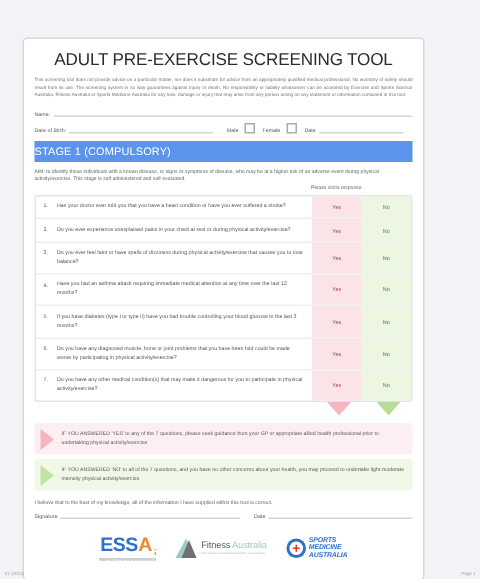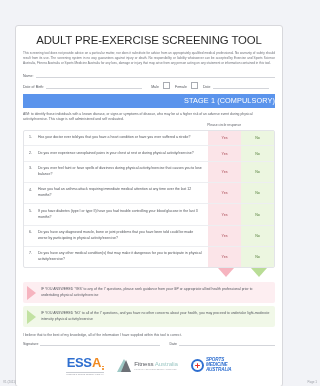--- a/index.html
+++ b/index.html
@@ -57,21 +57,21 @@
     border:0.5px solid #a9acb3;
     background:#fff;
     margin:0 5px 0 2px;
     flex:0 0 auto;
   }
   .spacer8{width:9px;flex:0 0 auto;}
   
   .stage-banner{
     background:#5b94ec;
     color:#ffffff;
-    text-align:right;
+    text-align:left;
     font-size:7.3px;
     letter-spacing:0.1px;
     padding:2.2px 0 2.6px 0;
     margin:2px 0 4px 0;
   }
   .aim{
     font-size:3.35px;
     line-height:1.62;
     color:#5e6168;
     margin-bottom:1px;
@@ -178,21 +178,21 @@
   }
   
   .logos{
     display:flex;
     align-items:center;
     justify-content:center;
     gap:13px;
     margin-top:10px;
   }
   .logo-essa{
-    display:flex;flex-direction:column;align-items:center;
+    display:flex;flex-direction:column;align-items:flex-end;
   }
   .essa-word{
     display:flex;align-items:baseline;
   }
   .essa-text{
     font-size:13px;font-weight:bold;color:#2f6fd0;
     letter-spacing:-0.4px;line-height:1;
   }
   .essa-a{
     font-size:13px;font-weight:bold;color:#f18a21;

